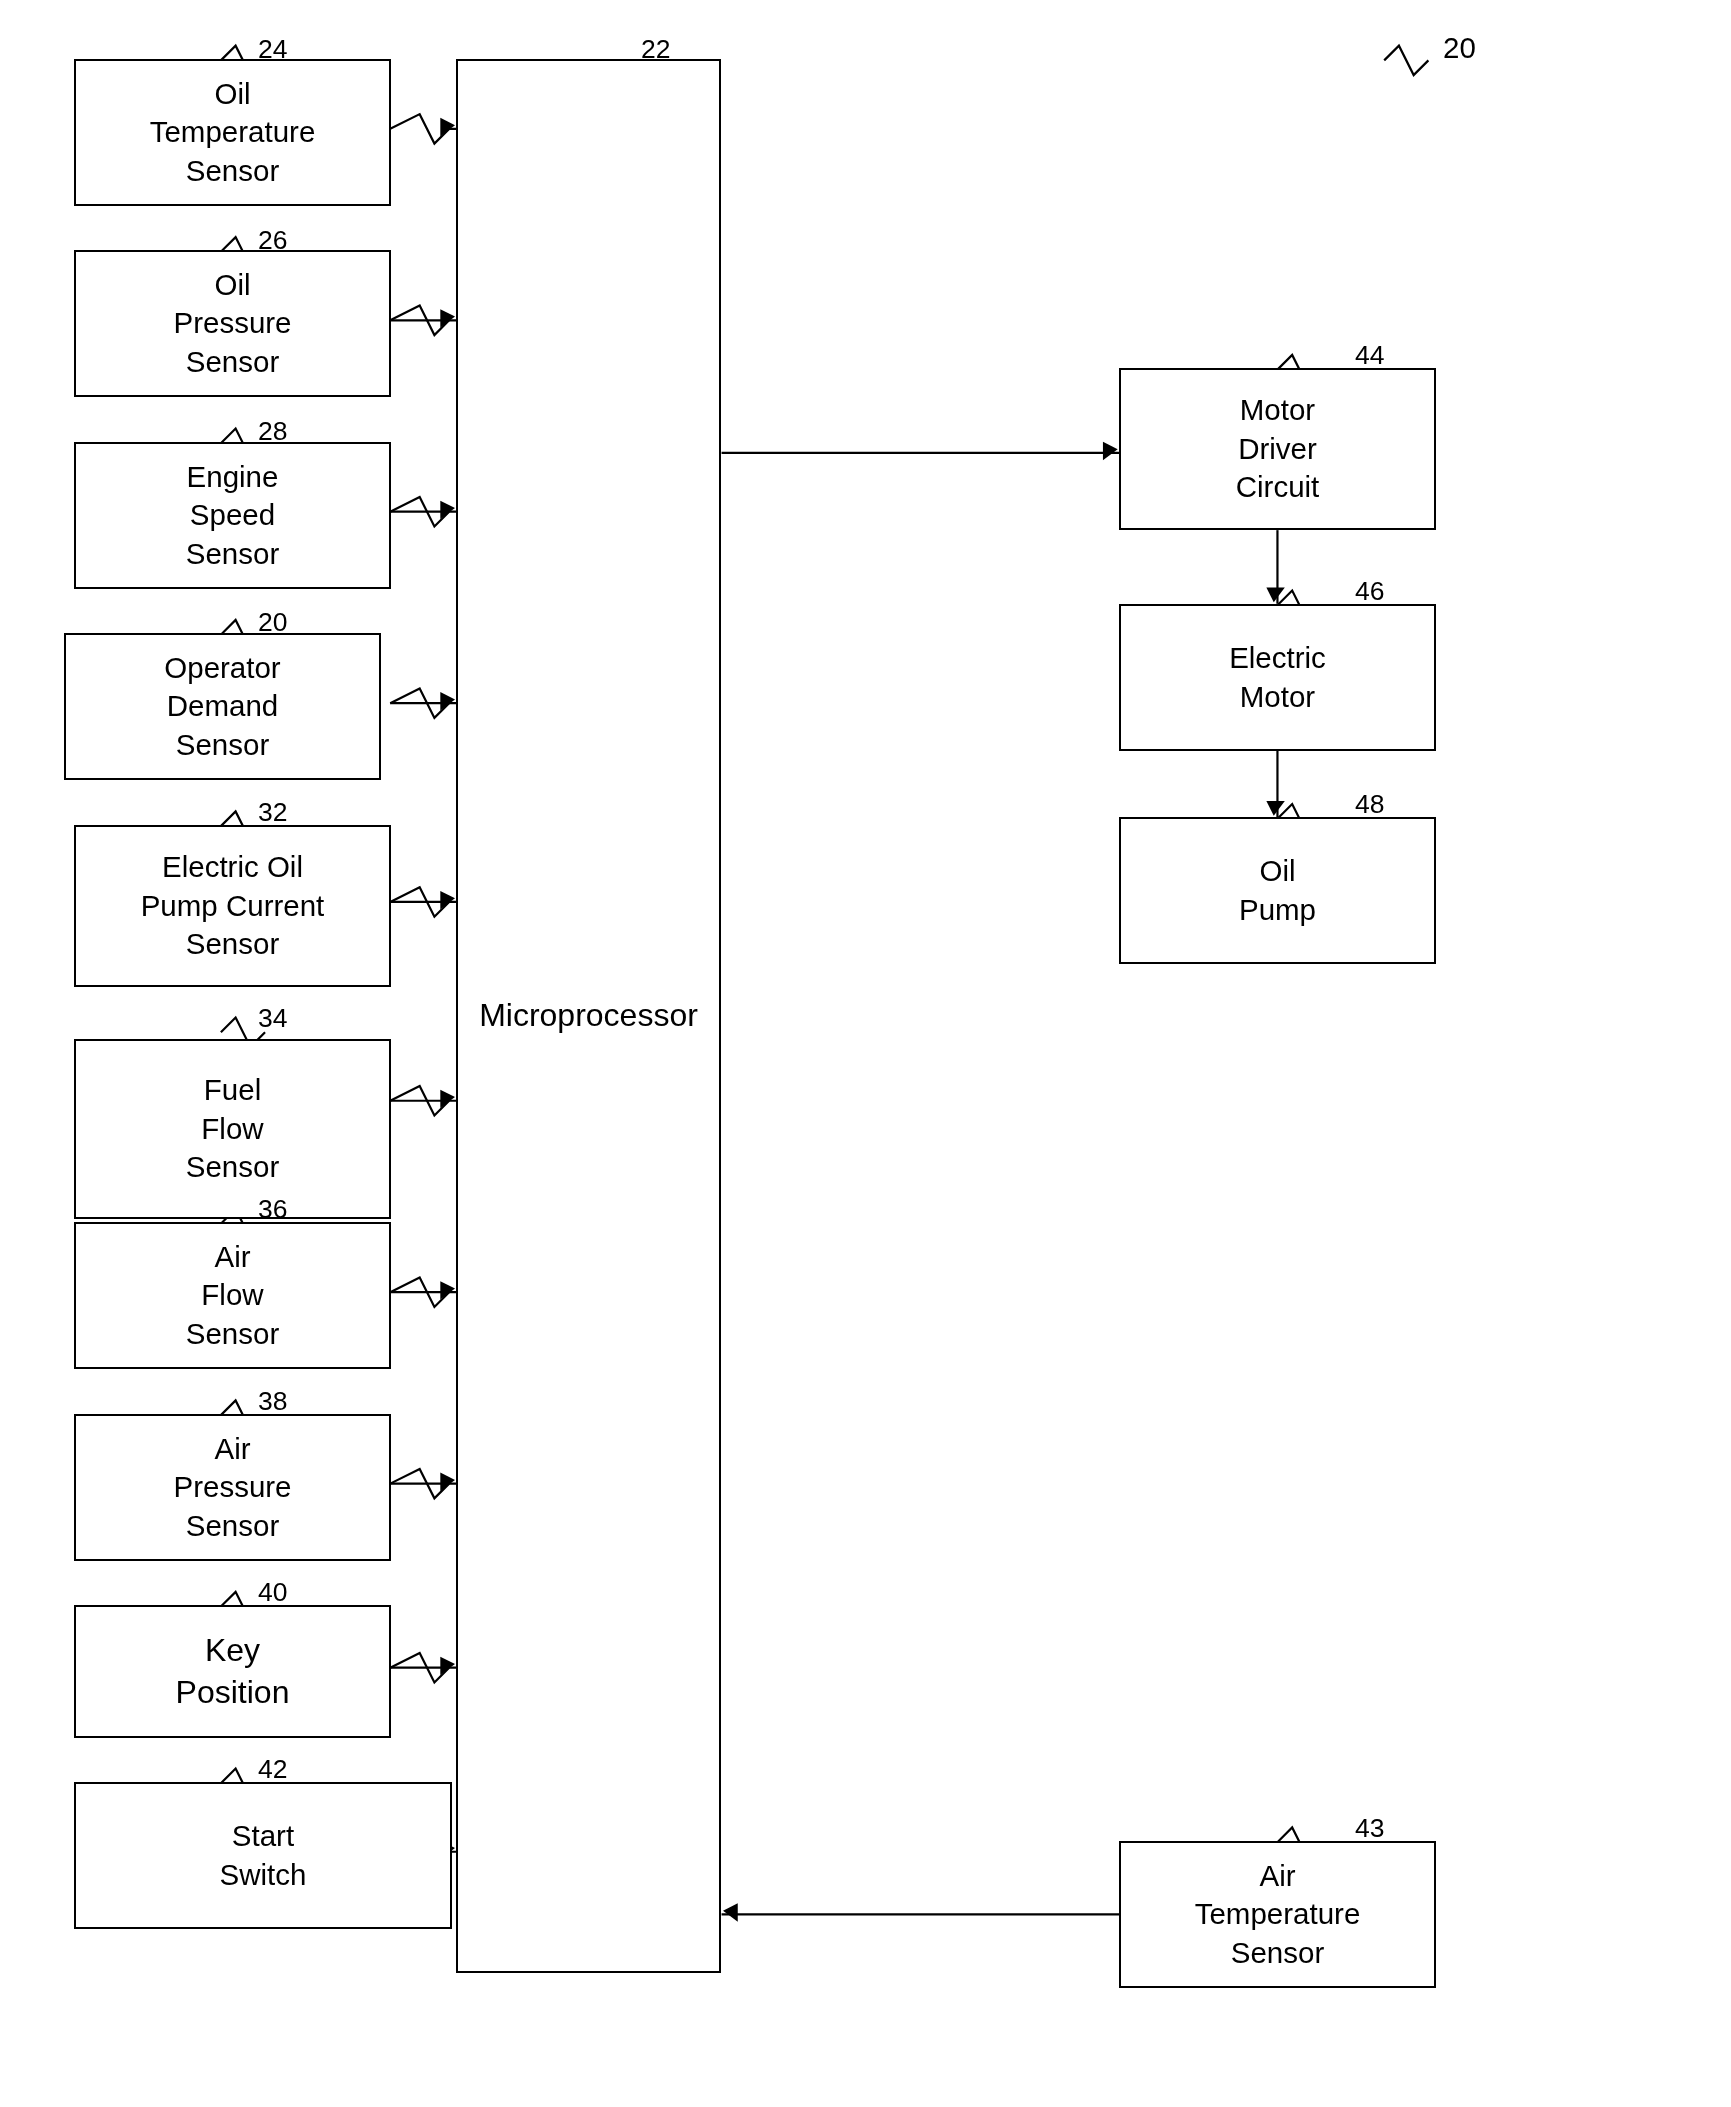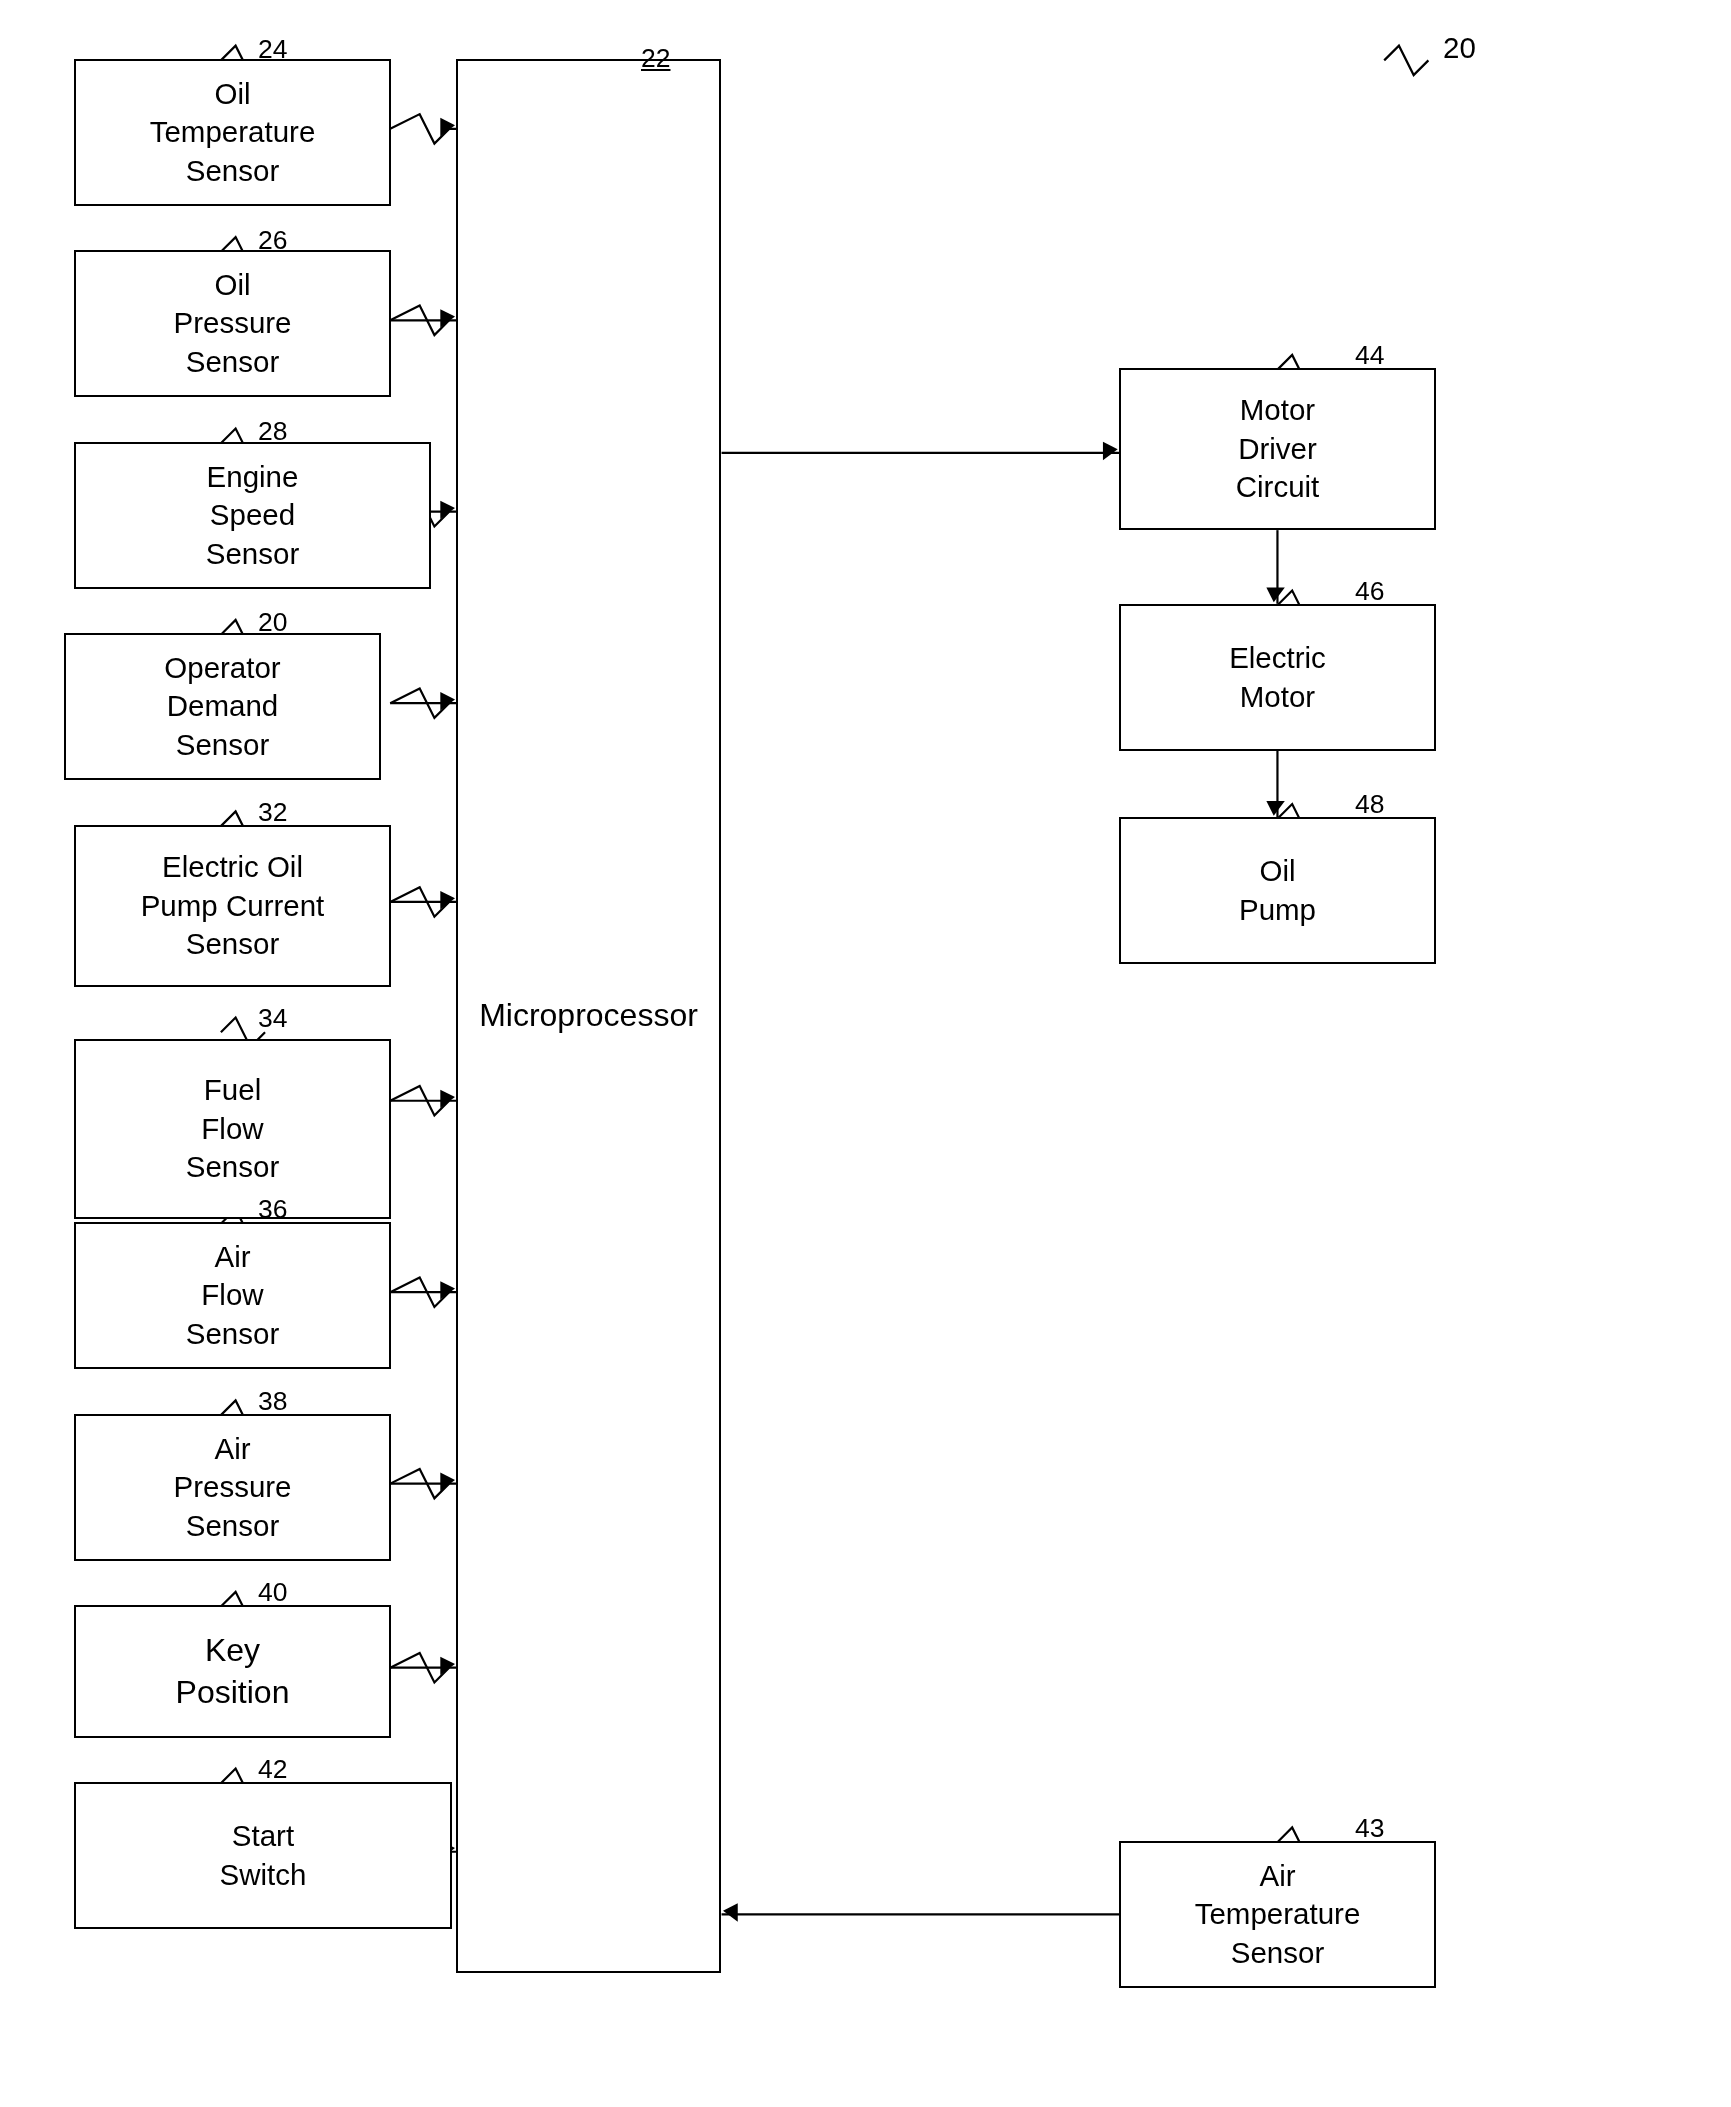--- a/index.html
+++ b/index.html
@@ -139,21 +139,21 @@
   </div>
   <span class="ref-num" style="left:258px; top:34px;">24</span>
 
   <div class="box" style="left:74px; top:250px; width:317px; height:147px; font-size:29.5px;">
     <span style="white-space:pre-line;">Oil
 Pressure
 Sensor</span>
   </div>
   <span class="ref-num" style="left:258px; top:225px;">26</span>
 
-  <div class="box" style="left:74px; top:442px; width:357px; height:147px; font-size:29.5px;">
+  <div class="box" style="left:74px; top:442px; width:317px; height:147px; font-size:29.5px;">
     <span style="white-space:pre-line;">Engine
 Speed
 Sensor</span>
   </div>
   <span class="ref-num" style="left:258px; top:416px;">28</span>
 
   <div class="box" style="left:64px; top:633px; width:317px; height:147px; font-size:29.5px;">
     <span style="white-space:pre-line;">Operator
 Demand
 Sensor</span>
@@ -196,21 +196,21 @@
 
   <div class="box" style="left:74px; top:1782px; width:378px; height:147px; font-size:29.5px;">
     <span style="white-space:pre-line;">Start
 Switch</span>
   </div>
   <span class="ref-num" style="left:258px; top:1754px;">42</span>
 
   <div class="box" style="left:456px; top:59px; width:265px; height:1914px; font-size:32px; writing-mode:horizontal-tb;">
     <span style="transform: rotate(0deg); font-size:32px;">Microprocessor</span>
   </div>
-  <span class="ref-num" style="left:641px; top:43px;text-decoration:underline;">22</span>
+  <span class="ref-num" style="left:641px; top:34px;">22</span>
 
   <div class="box" style="left:1119px; top:368px; width:317px; height:162px; font-size:29.5px;">
     <span style="white-space:pre-line;">Motor
 Driver
 Circuit</span>
   </div>
   <span class="ref-num" style="left:1355px; top:340px;">44</span>
 
   <div class="box" style="left:1119px; top:604px; width:317px; height:147px; font-size:29.5px;">
     <span style="white-space:pre-line;">Electric

